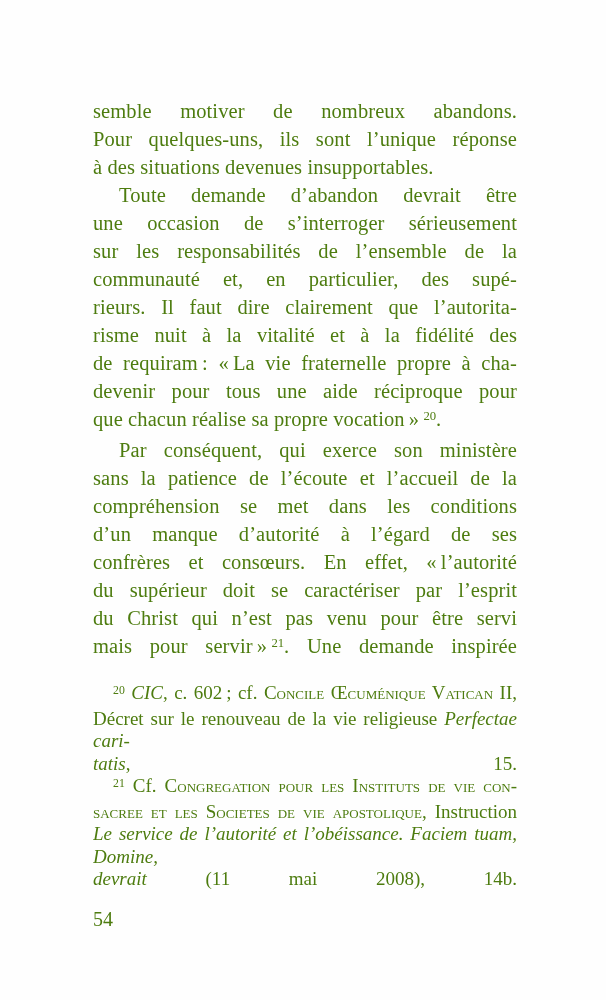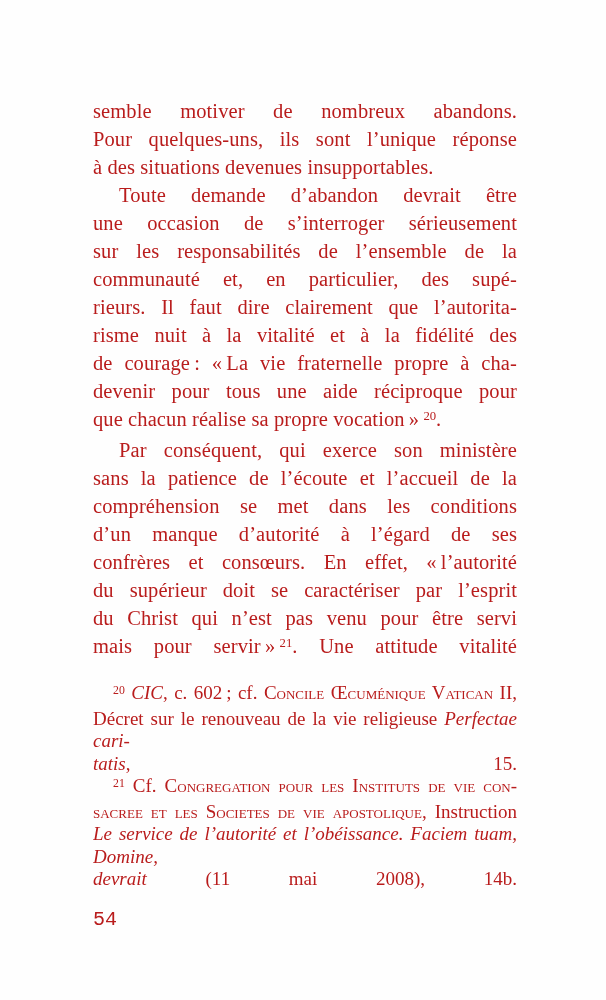--- a/index.html
+++ b/index.html
@@ -5,21 +5,21 @@
   html, body {
     margin: 0;
     padding: 0;
     background: #fefefe;
   }
   .page {
     position: relative;
     width: 606px;
     height: 1000px;
     background: #fefefe;
-    color: #b91c1c;
+    color: #4d7c0f;
     font-family: "Liberation Serif", "DejaVu Serif", serif;
     overflow: hidden;
   }
   .text-block {
     position: absolute;
     left: 93px;
     top: 97px;
     width: 424px;
   }
   
@@ -63,54 +63,53 @@
   .sup {
     font-size: 62%;
     position: relative;
     top: -0.45em;
     letter-spacing: 0;
   }
   .page-number {
     margin-top: 17px;
     font-size: 20px;
     text-align: left;
-    font-family: Liberation Mono, monospace;
   }
 </style>
 </head>
 <body>
 
 <div class="page">
   <main class="text-block">
     <section class="body-text">
         <div class="para">
           <div class="line"><span>semble motiver de nombreux abandons.</span></div>
           <div class="line"><span>Pour quelques-uns, ils sont l’unique réponse</span></div>
           <div class="line end"><span>à des situations devenues insupportables.</span></div>
         </div>
         <div class="para">
           <div class="line first"><span>Toute demande d’abandon devrait être</span></div>
           <div class="line"><span>une occasion de s’interroger sérieusement</span></div>
           <div class="line"><span>sur les responsabilités de l’ensemble de la</span></div>
           <div class="line"><span>communauté et, en particulier, des supé-</span></div>
           <div class="line"><span>rieurs. Il faut dire clairement que l’autorita-</span></div>
           <div class="line"><span>risme nuit à la vitalité et à la fidélité des</span></div>
-          <div class="line"><span>de courage : « La vie fraternelle propre à cha-</span></div>
+          <div class="line"><span>de requiram : « La vie fraternelle propre à cha-</span></div>
           <div class="line"><span>devenir pour tous une aide réciproque pour</span></div>
           <div class="line end"><span>que chacun réalise sa propre vocation » </span><span class="sup">20</span><span>.</span></div>
         </div>
         <div class="para">
           <div class="line first"><span>Par conséquent, qui exerce son ministère</span></div>
           <div class="line"><span>sans la patience de l’écoute et l’accueil de la</span></div>
           <div class="line"><span>compréhension se met dans les conditions</span></div>
           <div class="line"><span>d’un manque d’autorité à l’égard de ses</span></div>
           <div class="line"><span>confrères et consœurs. En effet, « l’autorité</span></div>
           <div class="line"><span>du supérieur doit se caractériser par l’esprit</span></div>
           <div class="line"><span>du Christ qui n’est pas venu pour être servi</span></div>
-          <div class="line"><span>mais pour servir » </span><span class="sup">21</span><span>. Une attitude vitalité</span></div>
+          <div class="line"><span>mais pour servir » </span><span class="sup">21</span><span>. Une demande inspirée</span></div>
         </div>
       </section>
     <section class="footnotes">
         <div class="para fn-item">
           <div class="line first"><span class="sup">20</span><span> </span><span class="italic">CIC</span><span>, c. 602 ; cf. </span><span class="smallcaps">Concile Œcuménique Vatican II</span><span>,</span></div>
           <div class="line"><span>Décret sur le renouveau de la vie religieuse </span><span class="italic">Perfectae cari-</span></div>
           <div class="line end"><span class="italic">tatis</span><span>, 15.</span></div>
         </div>
         <div class="para fn-item">
           <div class="line first"><span class="sup">21</span><span> Cf. </span><span class="smallcaps">Congregation pour les Instituts de vie con-</span></div>

